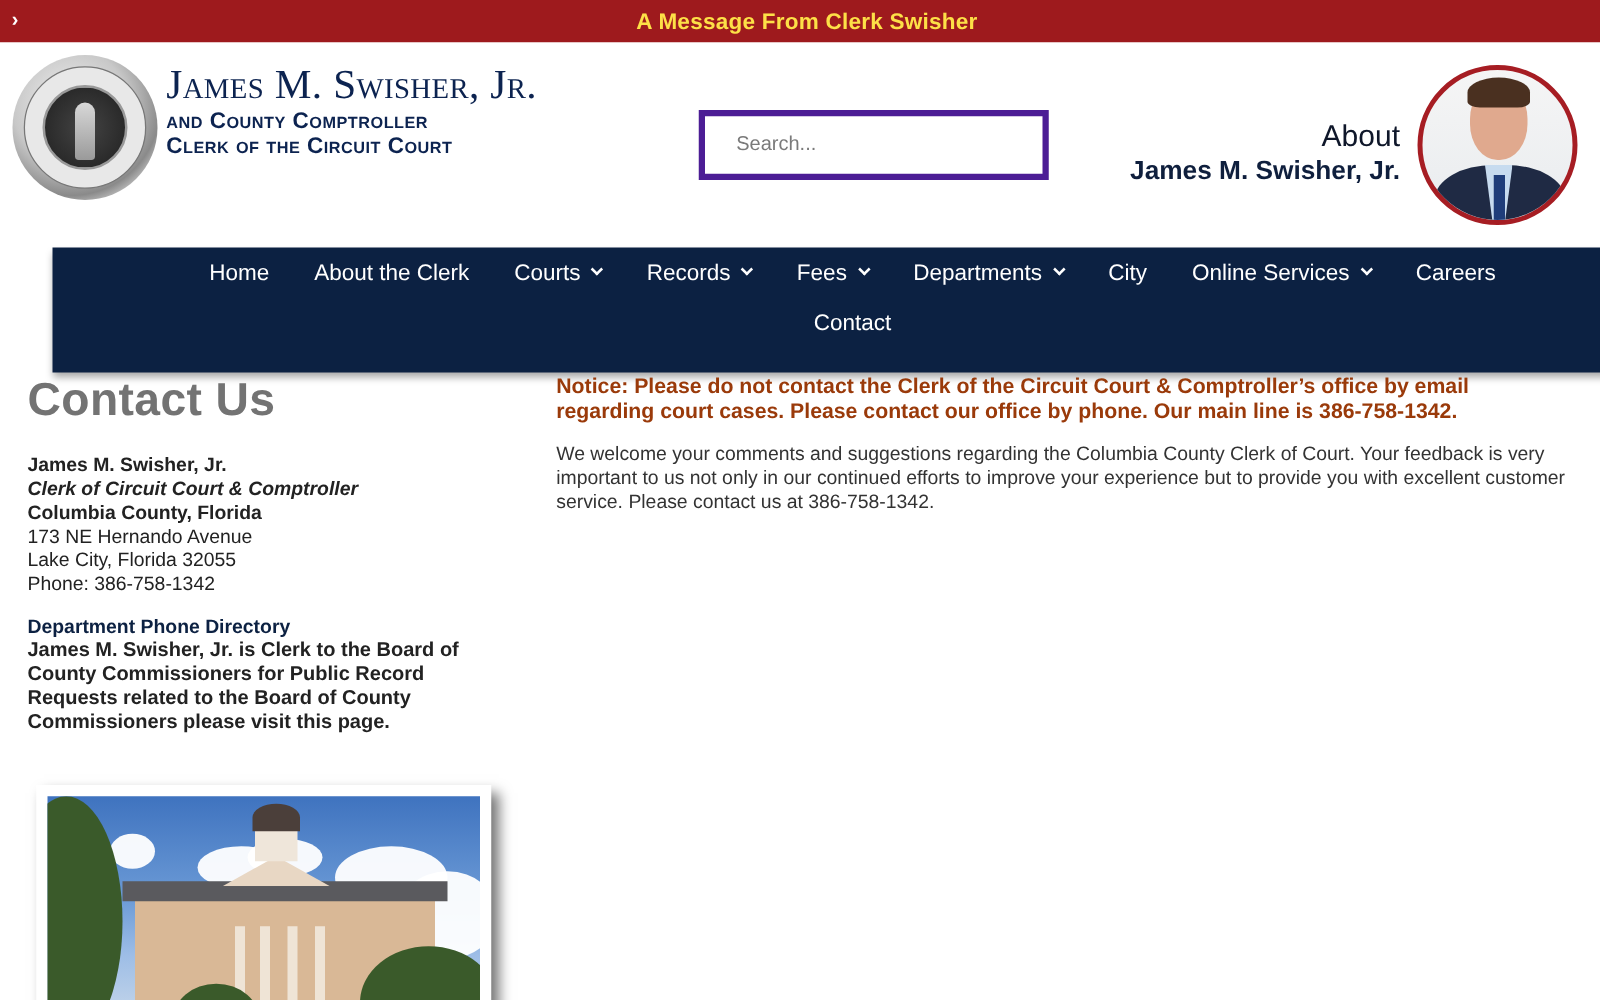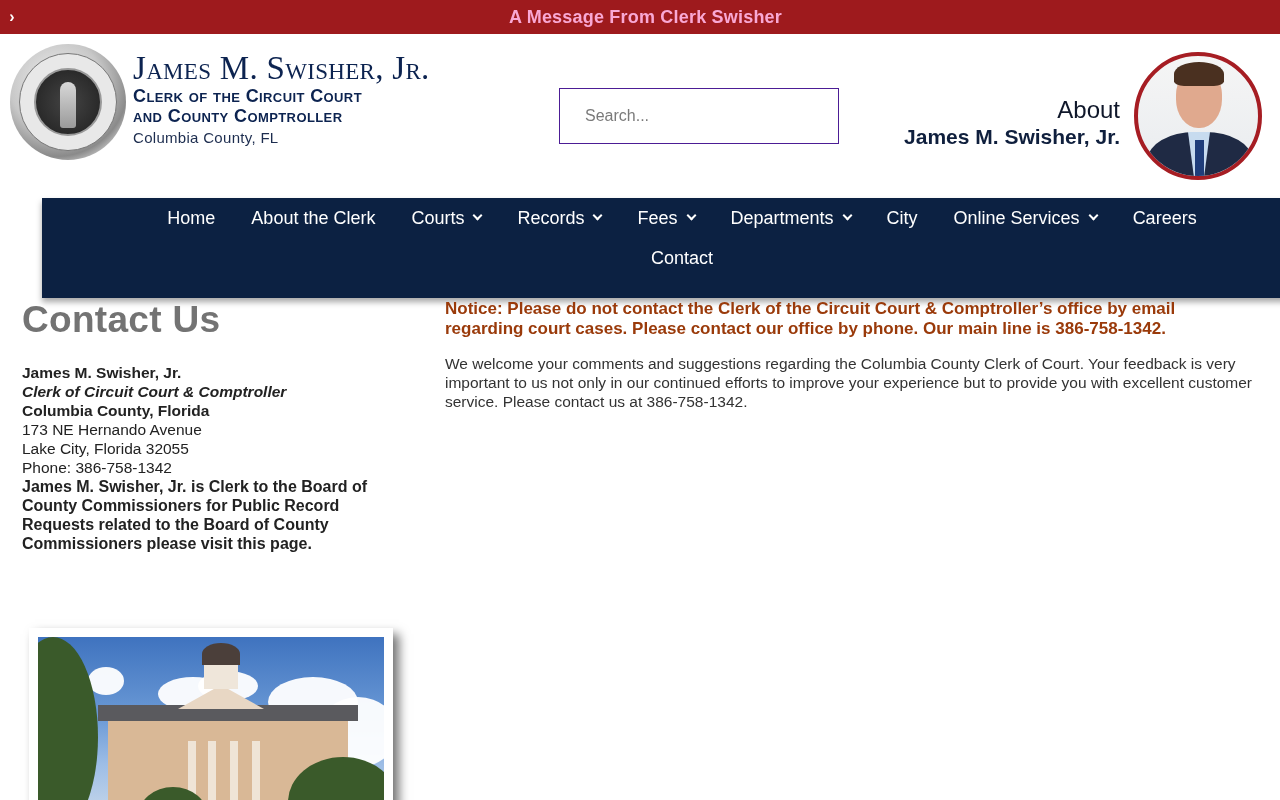--- a/index.html
+++ b/index.html
@@ -1,35 +1,35 @@
 <!DOCTYPE html>
 <html><head>
 <meta charset="utf-8">
 <style>
   * { box-sizing: border-box; margin: 0; padding: 0; }
   html, body { width: 1280px; height: 800px; overflow: hidden; background: #fff; }
   body { font-family: "Liberation Sans", "DejaVu Sans", sans-serif; color: #1c1c1c; position: relative; }
 
   .topbar { position: absolute; left: 0; top: 0; width: 1280px; height: 34px; background: #9e1a1d; display: flex; align-items: center; justify-content: center; }
   .topbar .toggle { position: absolute; left: 4px; top: 7px; width: 16px; height: 20px; color: #fff; font-weight: bold; font-size: 16px; line-height: 20px; text-align: center; cursor: pointer; }
-  .topbar .msg { color: #f9a8d4; font-weight: bold; font-size: 18px; letter-spacing: 0.2px; margin-left: 11px; cursor: pointer; }
+  .topbar .msg { color: #fde047; font-weight: bold; font-size: 18px; letter-spacing: 0.2px; margin-left: 11px; cursor: pointer; }
 
   .header { position: absolute; left: 0; top: 34px; width: 1280px; height: 164px; background: #fff; }
   .seal { position: absolute; left: 10px; top: 10px; width: 116px; height: 116px; border-radius: 50%;
           background: radial-gradient(circle at 40% 35%, #f2f2f2 0%, #c8c8c8 45%, #8a8a8a 70%, #e6e6e6 86%, #6e6e6e 100%); }
   .seal .ring { position: absolute; left: 9px; top: 9px; width: 98px; height: 98px; border-radius: 50%; background: #e8e8e8; border: 1px solid #777; }
   .seal .inner { position: absolute; left: 24px; top: 24px; width: 68px; height: 68px; border-radius: 50%;
                  background: radial-gradient(circle at 50% 50%, #444 0%, #2a2a2a 70%, #1a1a1a 100%); border: 2px solid #999; }
   .seal .figure { position: absolute; left: 50px; top: 38px; width: 16px; height: 46px; background: linear-gradient(#d8d8d8, #9a9a9a); border-radius: 8px 8px 3px 3px; }
   .logo-text { position: absolute; left: 133px; top: 16px; }
   .logo-name { font-family: "Liberation Serif", "DejaVu Serif", serif; color: #0c2350; font-size: 33px; font-variant: small-caps; letter-spacing: 0.3px; line-height: 36px; }
   .logo-title { font-family: "Liberation Sans", sans-serif; color: #0c2350; font-weight: bold; font-size: 18px; font-variant: small-caps; line-height: 20px; letter-spacing: 0.4px; }
   .logo-county { font-family: "Liberation Sans", sans-serif; color: #1d2d4f; font-size: 15px; margin-top: 3px; letter-spacing: 0.3px; }
 
-  .search { position: absolute; left: 559px; top: 54px; width: 280px; height: 56px; border: 1px solid #4c1d95; background: #fff; }
+  .search { position: absolute; left: 559px; top: 54px; width: 280px; height: 56px; border: 5px solid #4c1d95; background: #fff; }
   .search input { width: 100%; height: 100%; border: none; outline: none; padding-left: 25px; font-family: "Liberation Sans", sans-serif; font-size: 16px; color: #555; background: transparent; }
   .search input::placeholder { color: #7a7a7a; }
 
   .about { position: absolute; right: 160px; top: 62px; text-align: right; cursor: pointer; }
   .about .a1 { font-size: 24px; color: #0f172a; line-height: 28px; }
   .about .a2 { font-size: 21px; font-weight: bold; color: #0f1f3d; line-height: 26px; }
   .portrait { position: absolute; left: 1134px; top: 18px; width: 128px; height: 128px; border-radius: 50%; border: 4px solid #a61d23; overflow: hidden;
               background: linear-gradient(#f5f5f5, #e9ecef); cursor: pointer; }
   .portrait .face { position: absolute; left: 38px; top: 12px; width: 46px; height: 60px; border-radius: 45% 45% 48% 48%; background: #e0a98e; }
   .portrait .hair { position: absolute; left: 36px; top: 6px; width: 50px; height: 24px; border-radius: 50% 50% 20% 20%; background: #4a3020; }
@@ -78,23 +78,22 @@
 </div>
 
 <div class="header">
   <div class="seal">
     <div class="ring"></div>
     <div class="inner"></div>
     <div class="figure"></div>
   </div>
   <div class="logo-text">
     <div class="logo-name">James M. Swisher, Jr.</div>
+    <div class="logo-title">and County Comptroller</div>
     <div class="logo-title">Clerk of the Circuit Court</div>
-    <div class="logo-title">and County Comptroller</div>
-    <div class="logo-county">Columbia County, FL</div>
   </div>
 
   <div class="search">
     <input type="text" placeholder="Search..." style="">
   </div>
 
   <div class="about">
     <div class="a1">About</div>
     <div class="a2">James M. Swisher, Jr.</div>
   </div>
@@ -152,20 +151,21 @@
 <div class="left">
   <h1 class="page-title">Contact Us</h1>
   <div class="addr">
     <div class="b">James M. Swisher, Jr.</div>
     <div class="bi">Clerk of Circuit Court &amp; Comptroller</div>
     <div class="b">Columbia County, Florida</div>
     <div>173 NE Hernando Avenue</div>
     <div>Lake City, Florida 32055</div>
     <div>Phone: 386-758-1342</div>
   </div>
+  <a class="dept-link">Department Phone Directory</a>
   <div class="bocc"><span>James M. Swisher, Jr. is Clerk to the Board of County Commissioners for Public Record Requests related to the Board of County Commissioners please </span><a>visit this page</a><span>.</span></div>
 </div>
 
 <div class="photo-frame">
   <div class="photo">
     <div class="cloud" style="left:120px;top:40px;width:70px;height:34px;"></div>
     <div class="cloud" style="left:160px;top:34px;width:60px;height:30px;"></div>
     <div class="cloud" style="left:230px;top:40px;width:90px;height:50px;"></div>
     <div class="cloud" style="left:280px;top:60px;width:80px;height:70px;"></div>
     <div class="cloud" style="left:50px;top:30px;width:36px;height:28px;"></div>

